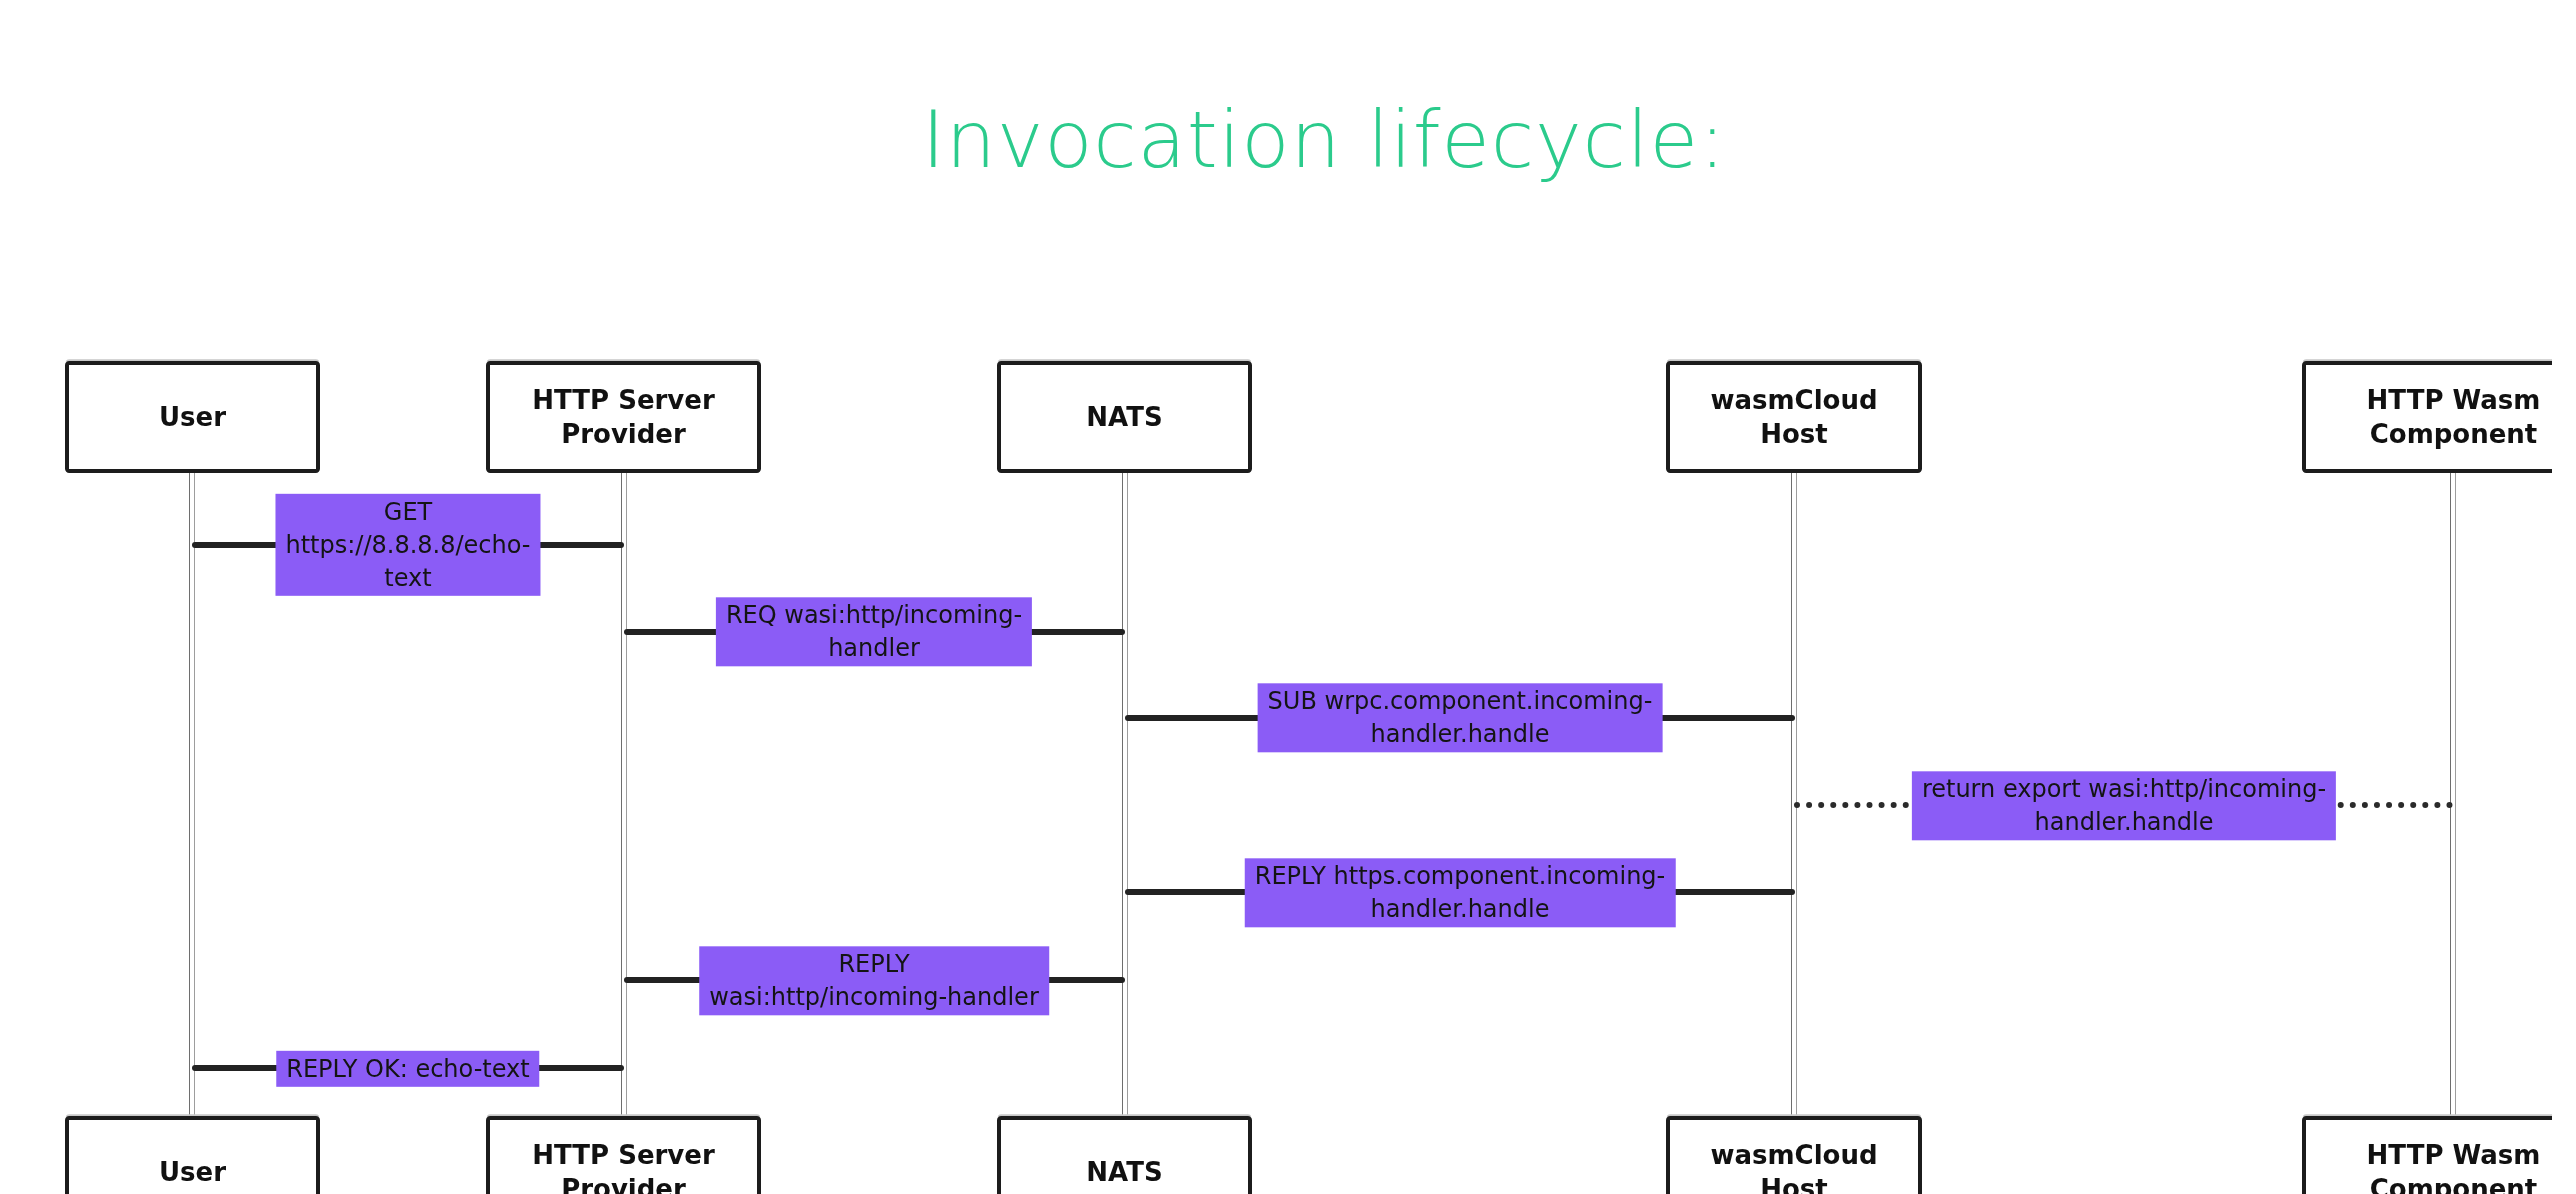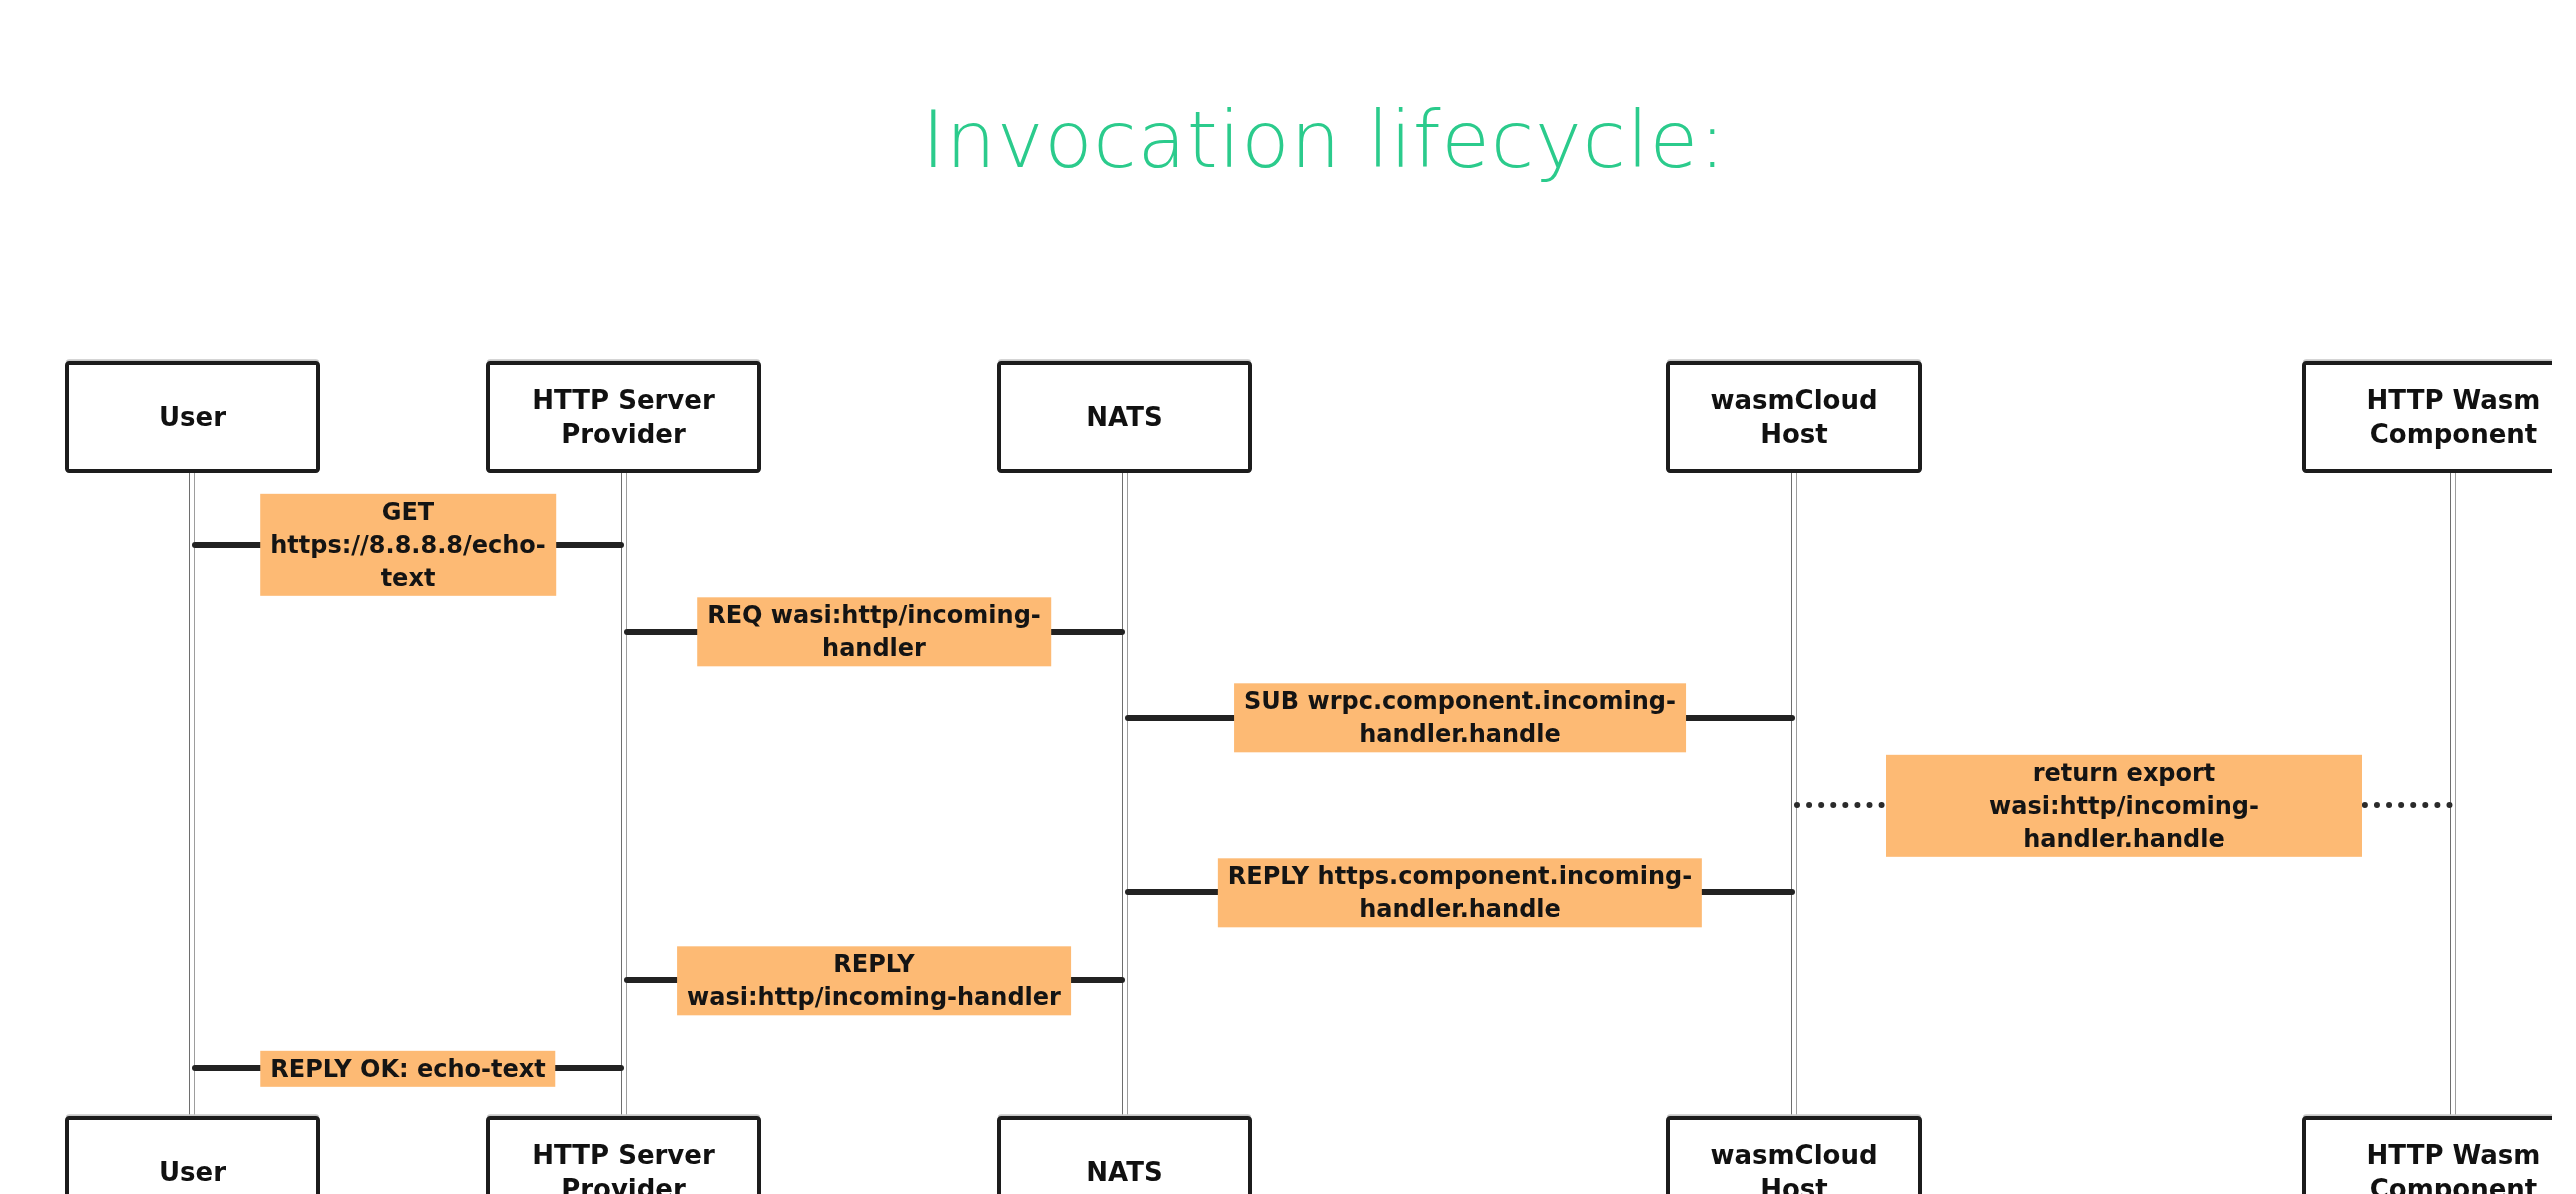--- a/index.html
+++ b/index.html
@@ -66,24 +66,24 @@
     border-radius: 3.4px;
   }
   .msg-line.dotted {
     height: 0;
     border-top: 6.7px dotted #2b2b2b;
     background: transparent;
   }
   .msg-label {
     position: absolute;
     transform: translate(-50%, -50%);
-    background: #fdba74;
+    background: #8b5cf6;
     padding: 1.7px 10px;
     font-size: 24px;
-    font-weight: 700;
+    font-weight: 400;
     line-height: 33px;
     text-align: center;
     white-space: pre-line;
     color: #141414;
     z-index: 4;
   }
 </style>
 </head>
 <body>
 

